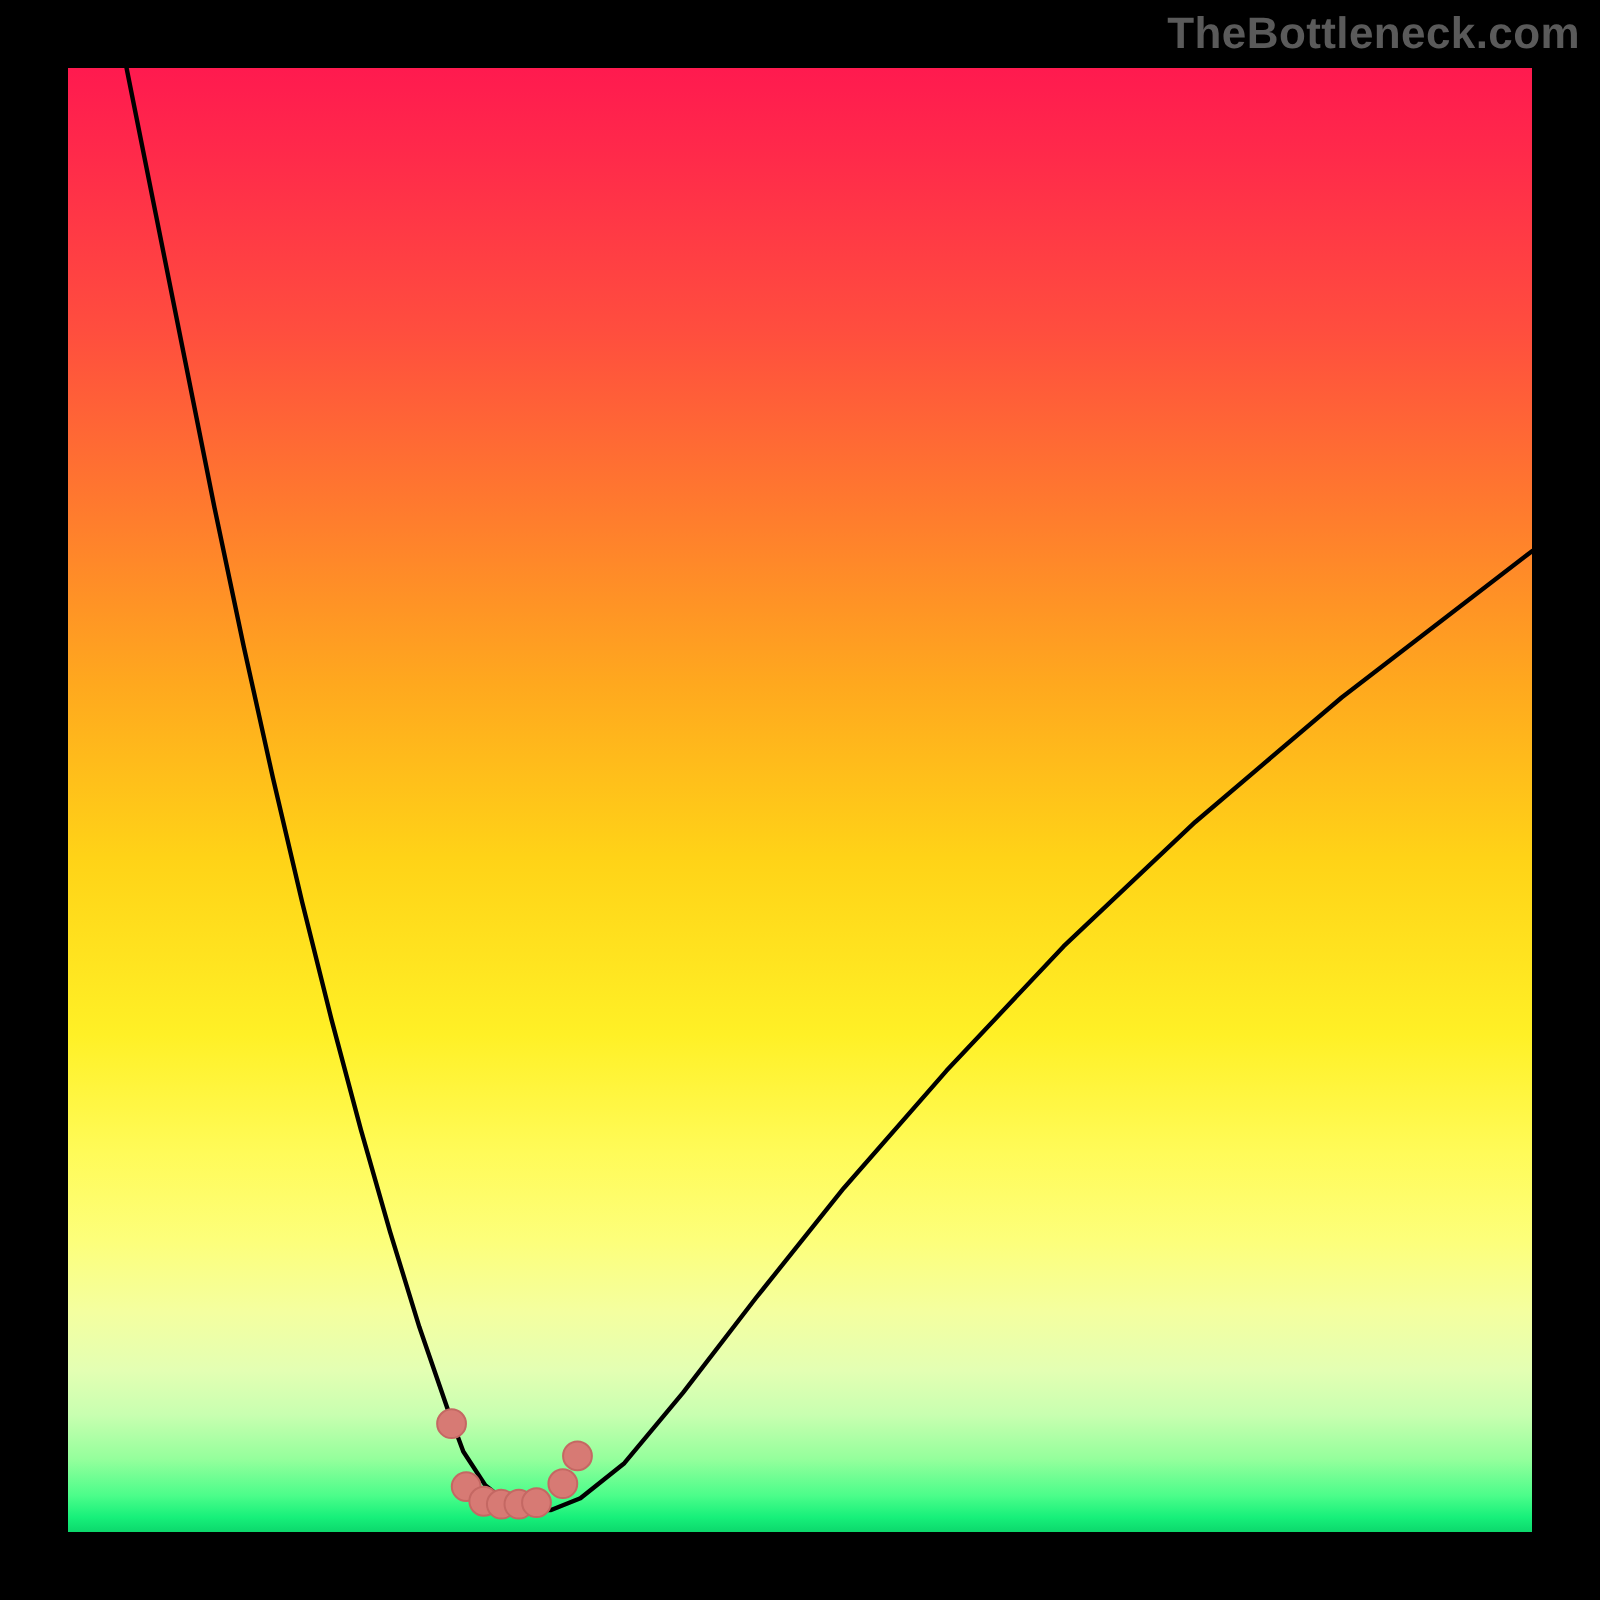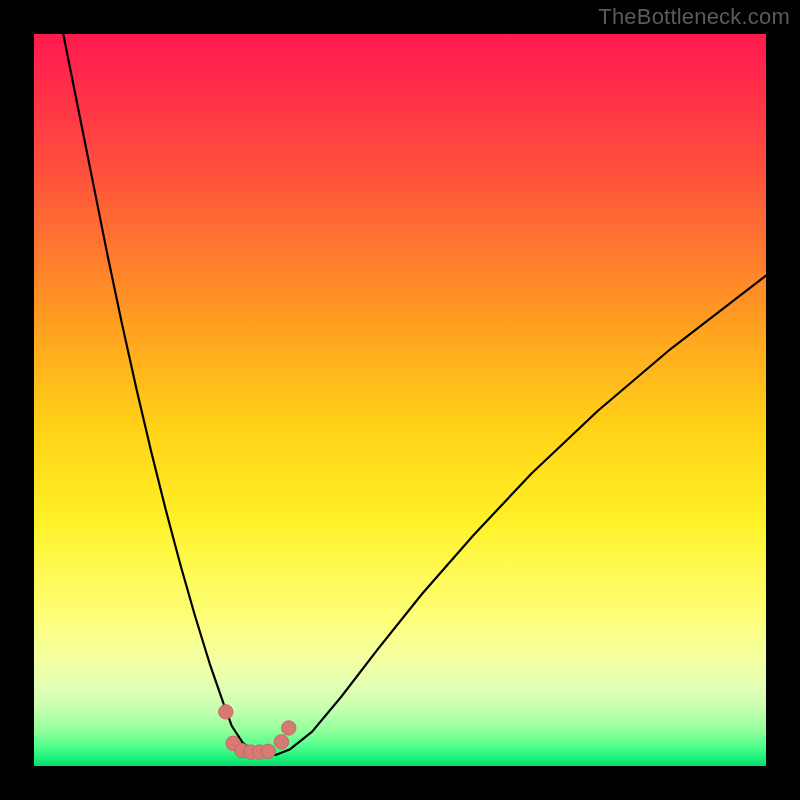--- a/index.html
+++ b/index.html
@@ -15,21 +15,21 @@
     position: relative;
     width: 800px;
     height: 800px;
     background: #000;
   }
   .watermark {
     position: absolute;
     top: 4px;
     right: 10px;
     font-size: 22px;
-    font-weight: 400;
+    font-weight: 700;
     color: #5a5a5a;
     letter-spacing: 0.2px;
     z-index: 10;
   }
   .plot {
     position: absolute;
     left: 34px;
     top: 34px;
     width: 732px;
     height: 732px;

